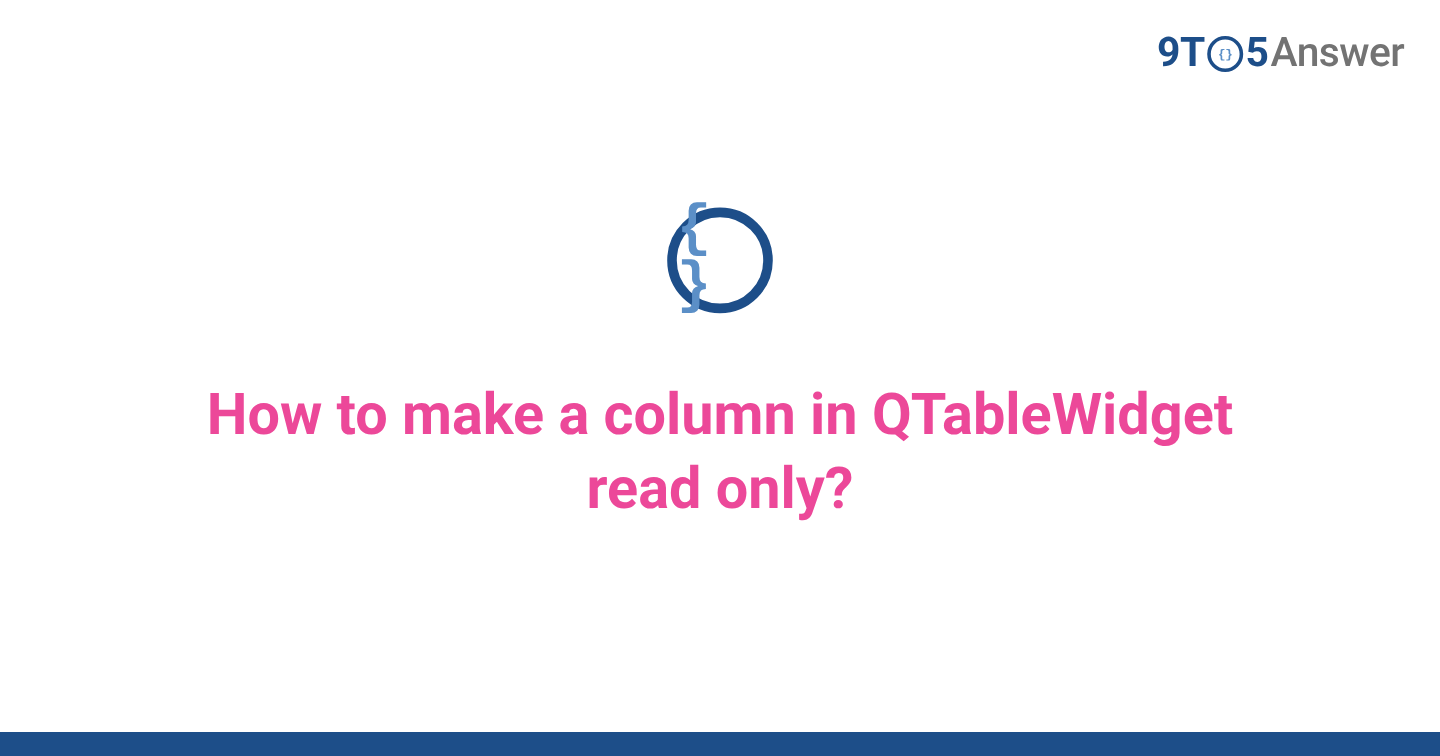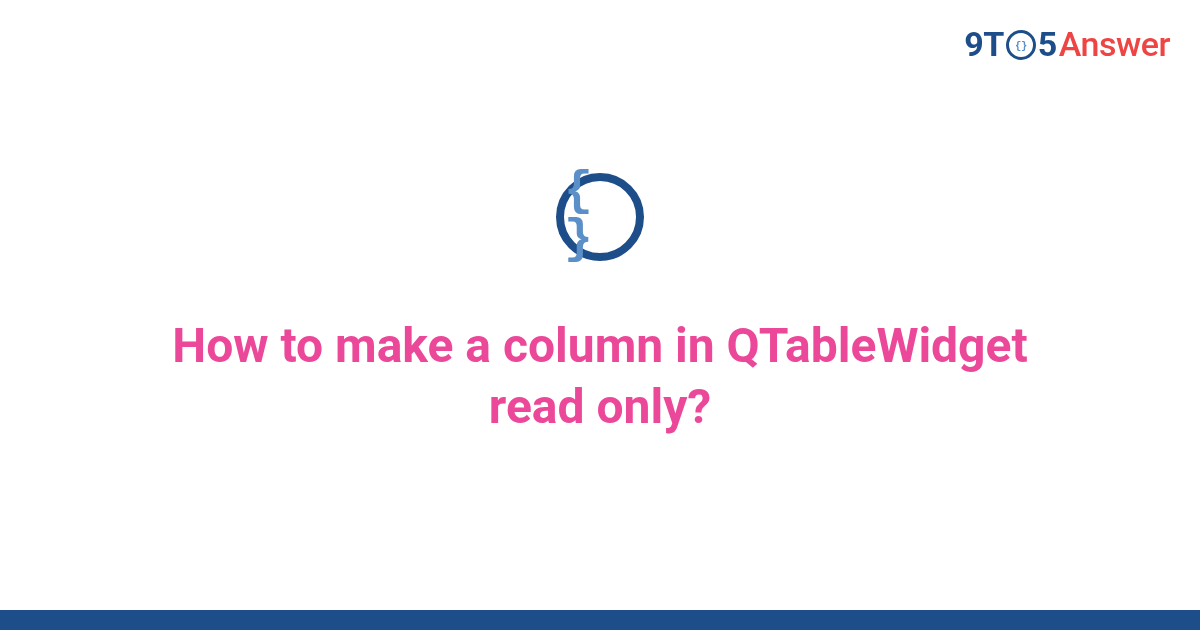--- a/index.html
+++ b/index.html
@@ -44,21 +44,21 @@
   .brand .o-icon svg {
     width: 14px;
     height: 14px;
   }
   .brand .five {
     color: #1d4e89;
     font-weight: 700;
     margin-left: 1px;
   }
   .brand .answer {
-    color: #ef4444;
+    color: #737373;
     font-weight: 500;
     margin-left: 2px;
   }
   .content {
     position: absolute;
     top: 0;
     left: 0;
     width: 100%;
     height: 610px;
     display: flex;

